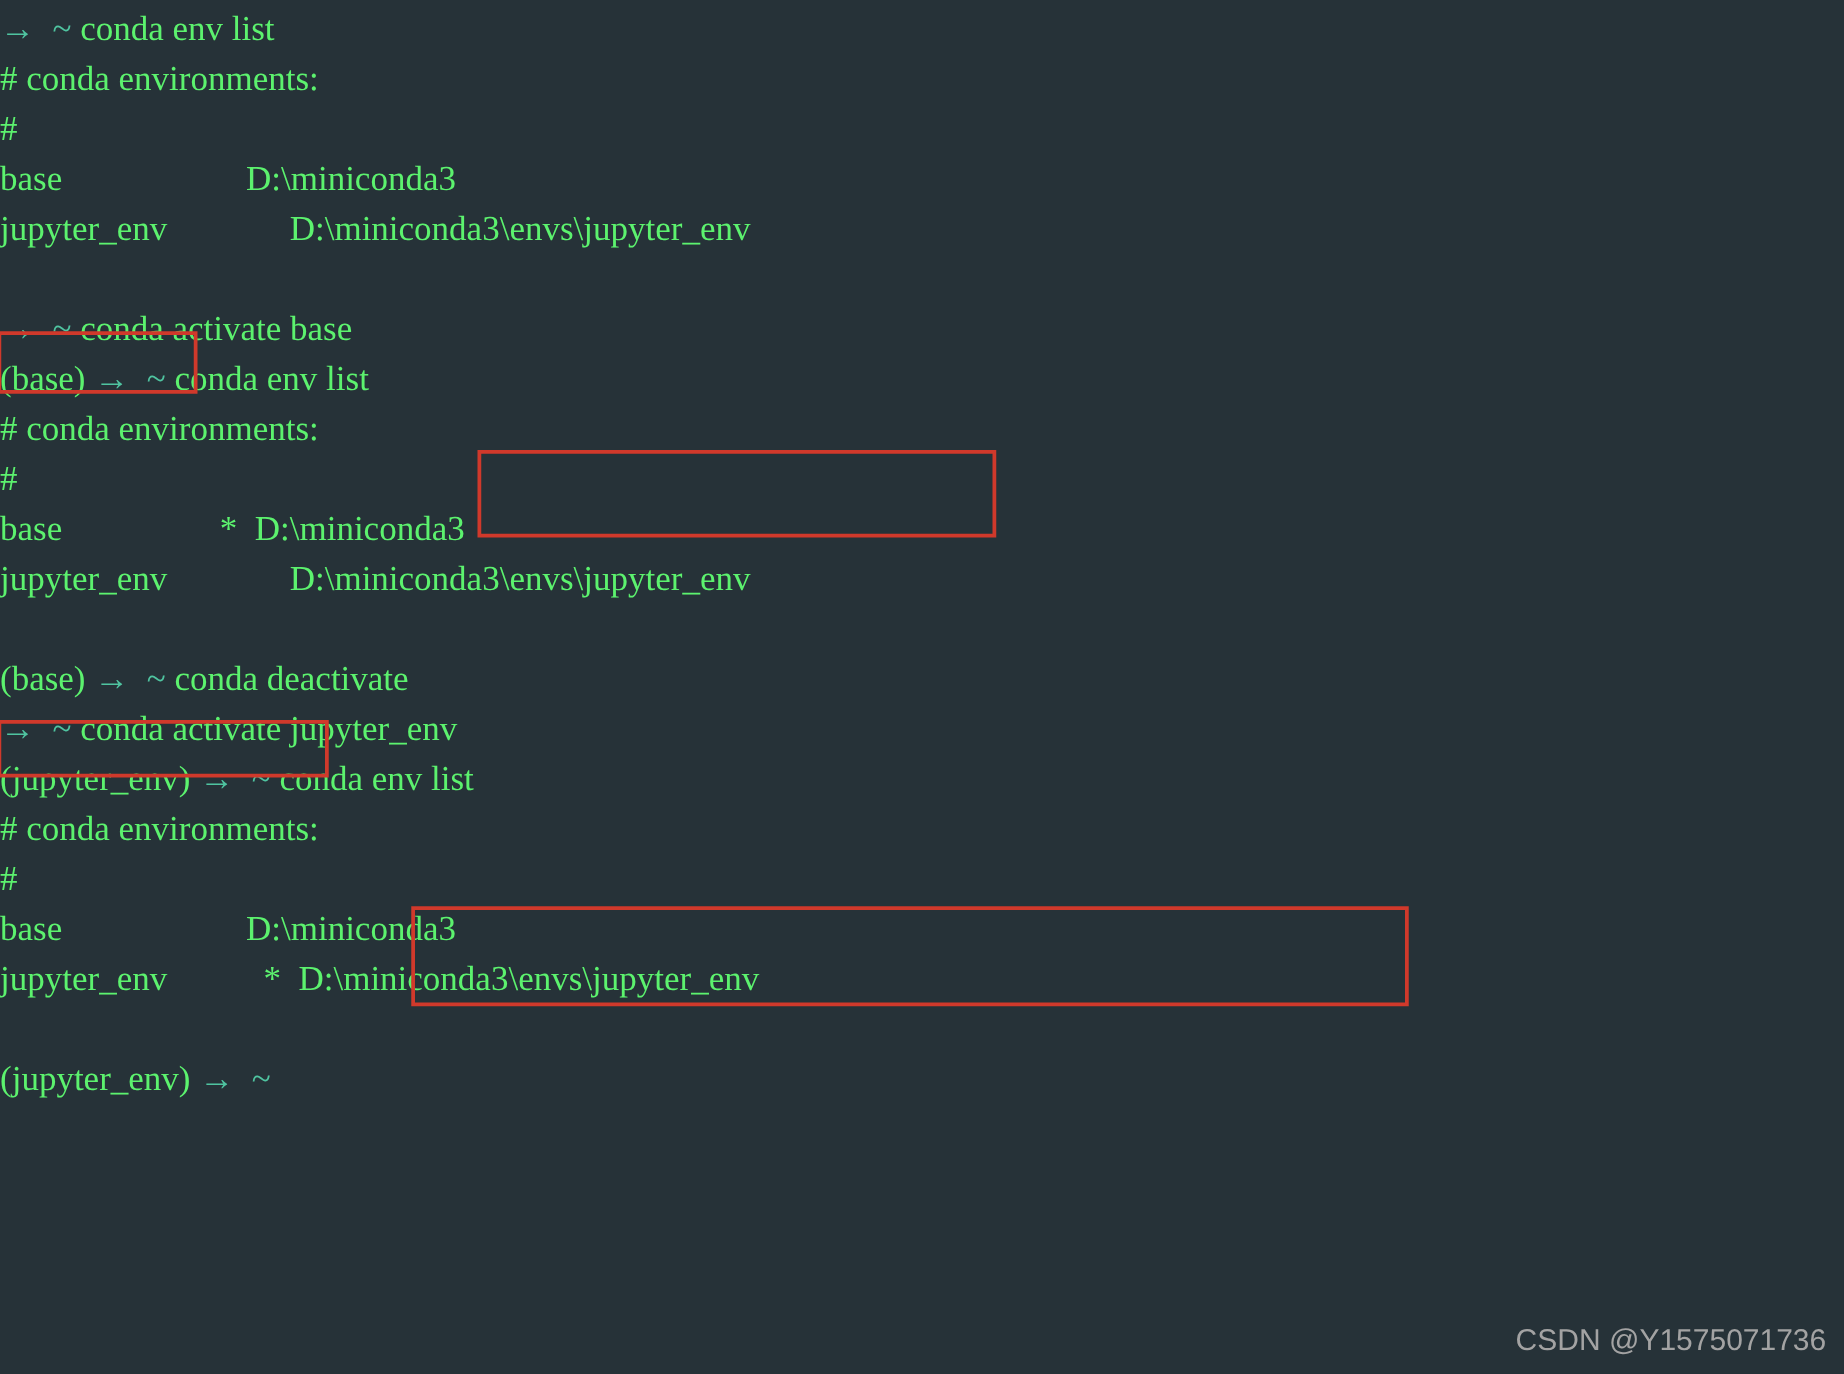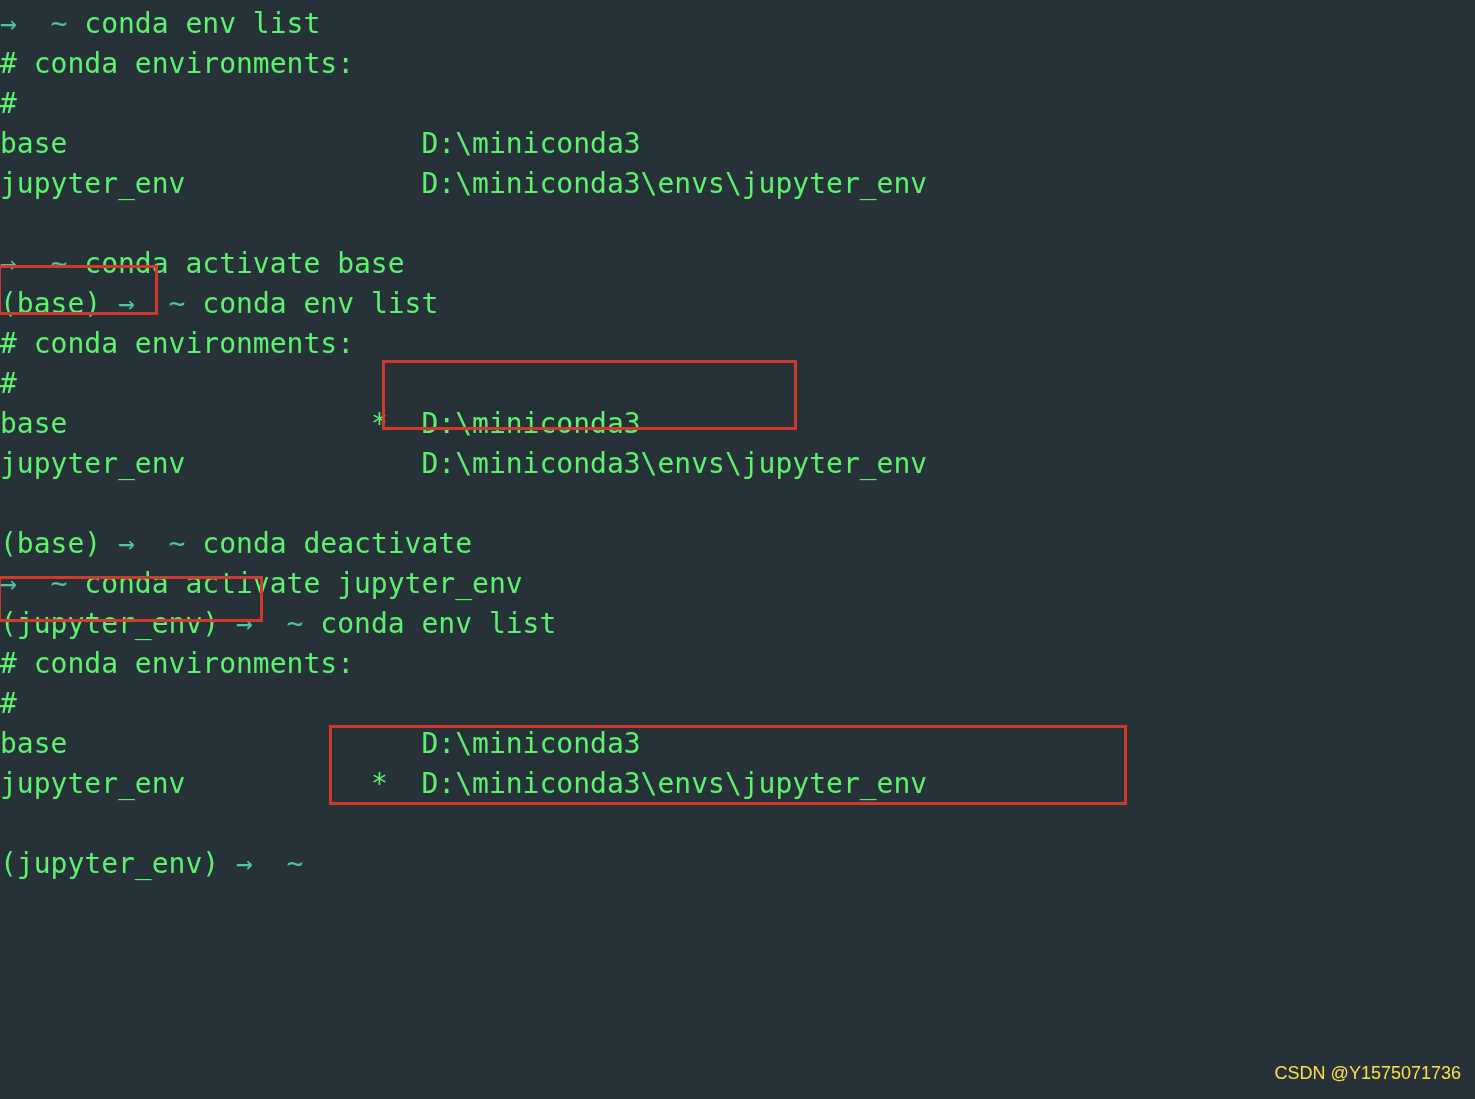--- a/index.html
+++ b/index.html
@@ -10,28 +10,29 @@
     font-size: 28px;
     line-height: 40px;
     color: #5cf26e;
     position: relative;
     overflow: hidden;
   }
   .term {
     position: absolute;
     left: 0; top: 4px;
     white-space: pre;
+    font-family: Liberation Serif, serif;
   }
   .arrow   { color: #4fc4a0; }
   .tilde   { color: #4fc4a0; }
   .hl      { border: 3px solid #d0392b; position: absolute; pointer-events: none; }
   .wm {
     position: absolute; right: 14px; bottom: 6px;
-    font-family: Arial, sans-serif; font-size: 18px;
-    color: #fde047;
+    font-family: Arial, sans-serif; font-size: 24px;
+    color: #a3a3a3;
   }
   span { display: inline; }
 </style>
 </head>
 <body>
 
 <div class="term"><span><span class="arrow">→</span>  <span class="tilde">~</span> <span>conda env list</span></span>
 <span># conda environments:</span>
 <span>#</span>
 <span><span>base</span>                     <span>D:\miniconda3</span></span>

